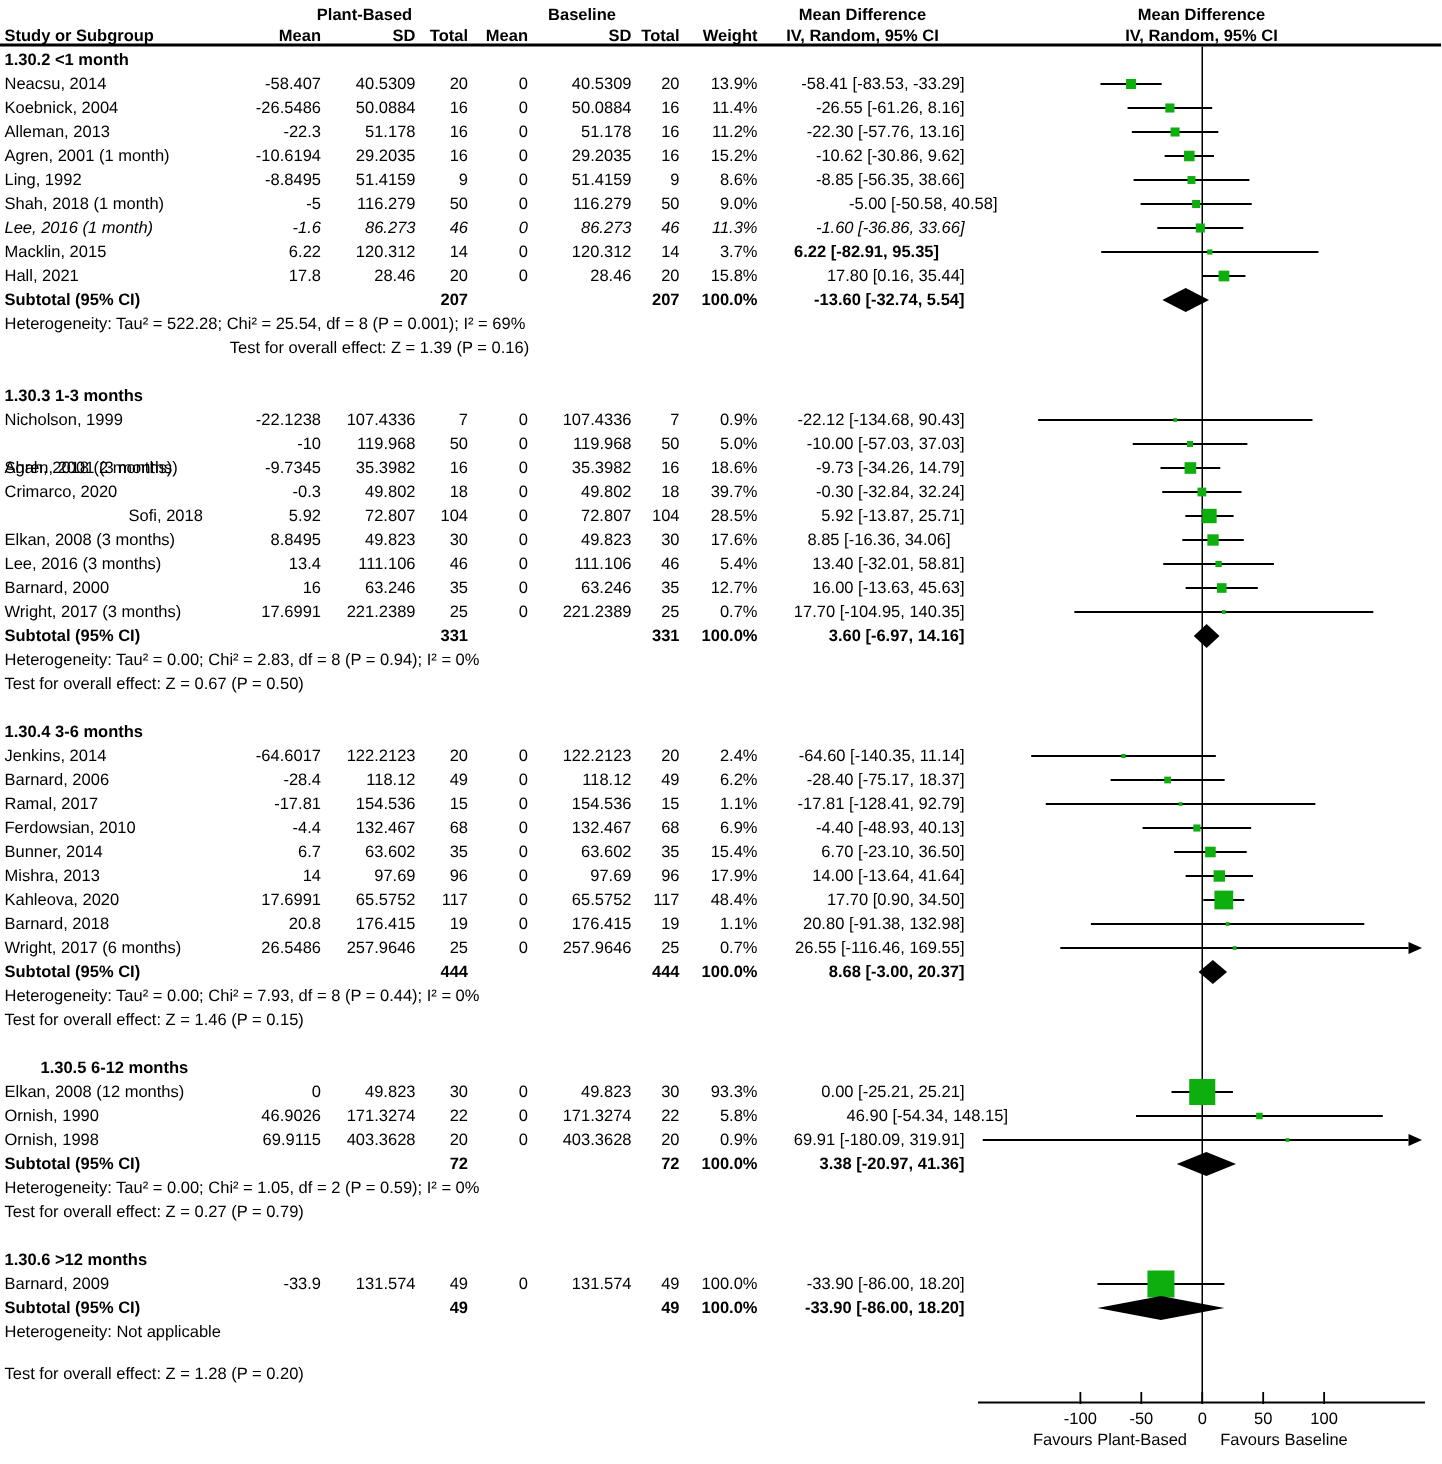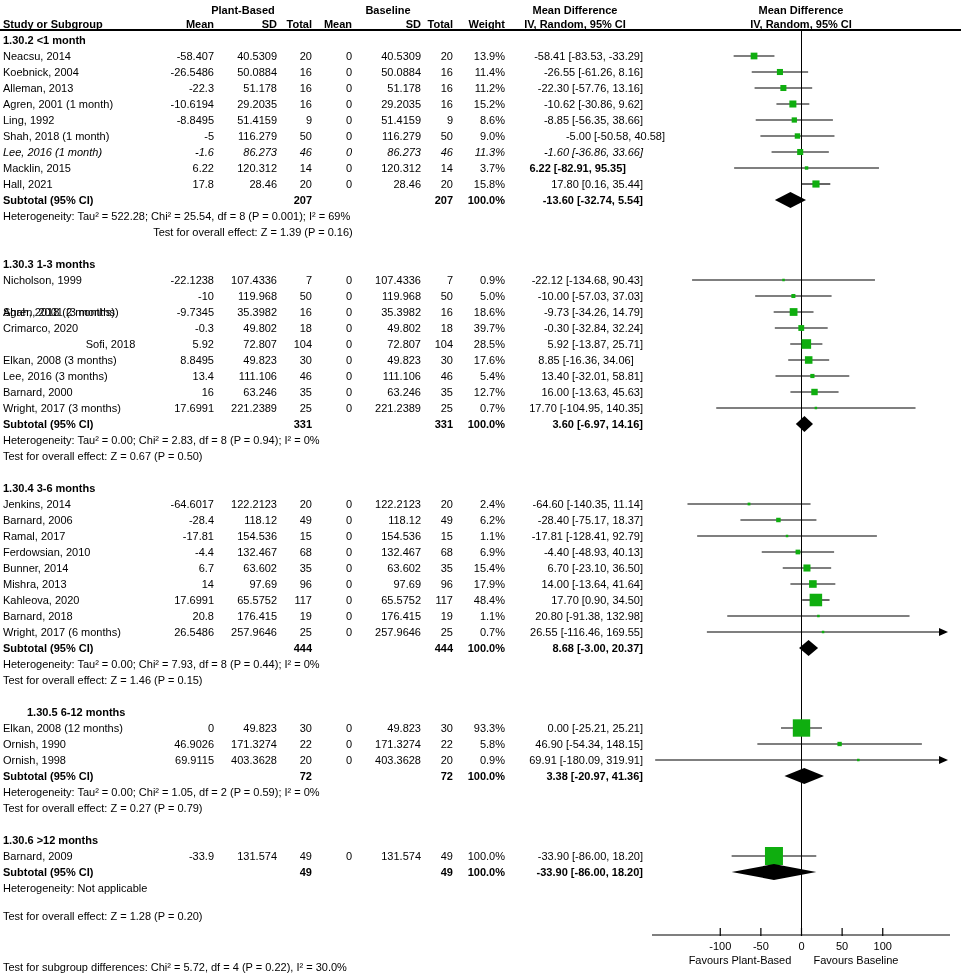--- a/index.html
+++ b/index.html
@@ -398,21 +398,21 @@
       </div>
       <div class="row" style="top: 736px;">
         <span class="cell " style="left: 3px; width: 215px; top: 0px;">Ornish, 1990</span>
         <span class="cell r" style="left: 126px; width: 88px; top: 0px;">46.9026</span>
         <span class="cell r" style="left: 216px; width: 61px; top: 0px;">171.3274</span>
         <span class="cell r" style="left: 279px; width: 33px; top: 0px;">22</span>
         <span class="cell r" style="left: 310px; width: 42px; top: 0px;">0</span>
         <span class="cell r" style="left: 354px; width: 67px; top: 0px;">171.3274</span>
         <span class="cell r" style="left: 423px; width: 30px; top: 0px;">22</span>
         <span class="cell r" style="left: 455px; width: 50px; top: 0px;">5.8%</span>
-        <span class="cell r" style="left: 500px; width: 143px; top: 0px;">46.90 [-54.34, 148.15]</span>
+        <span class="cell r" style="left: 500px; width: 172px; top: 0px;">46.90 [-54.34, 148.15]</span>
       </div>
       <div class="row" style="top: 752px;">
         <span class="cell " style="left: 3px; width: 215px; top: 0px;">Ornish, 1998</span>
         <span class="cell r" style="left: 126px; width: 88px; top: 0px;">69.9115</span>
         <span class="cell r" style="left: 216px; width: 61px; top: 0px;">403.3628</span>
         <span class="cell r" style="left: 279px; width: 33px; top: 0px;">20</span>
         <span class="cell r" style="left: 310px; width: 42px; top: 0px;">0</span>
         <span class="cell r" style="left: 354px; width: 67px; top: 0px;">403.3628</span>
         <span class="cell r" style="left: 423px; width: 30px; top: 0px;">20</span>
         <span class="cell r" style="left: 455px; width: 50px; top: 0px;">0.9%</span>
@@ -542,14 +542,13 @@
   <div id="axis-labels">
       <span class="cell c" style="left: 720.25px; top: 938px;">-100</span>
       <span class="cell c" style="left: 760.875px; top: 938px; text-align: right;">-50</span>
       <span class="cell c" style="left: 801.5px; top: 938px;">0</span>
       <span class="cell c" style="left: 842.125px; top: 938px;">50</span>
       <span class="cell c" style="left: 882.75px; top: 938px;">100</span>
       <span class="cell c" style="left: 740px; top: 952px;">Favours Plant-Based</span>
       <span class="cell c" style="left: 856px; top: 952px;">Favours Baseline</span>
     </div>
 
-  <span class="cell" style="left:3px;top:959px">Test for subgroup differences: Chi² = 5.72, df = 4 (P = 0.22), I² = 30.0%</span>
 </div>
 
 </body></html>

